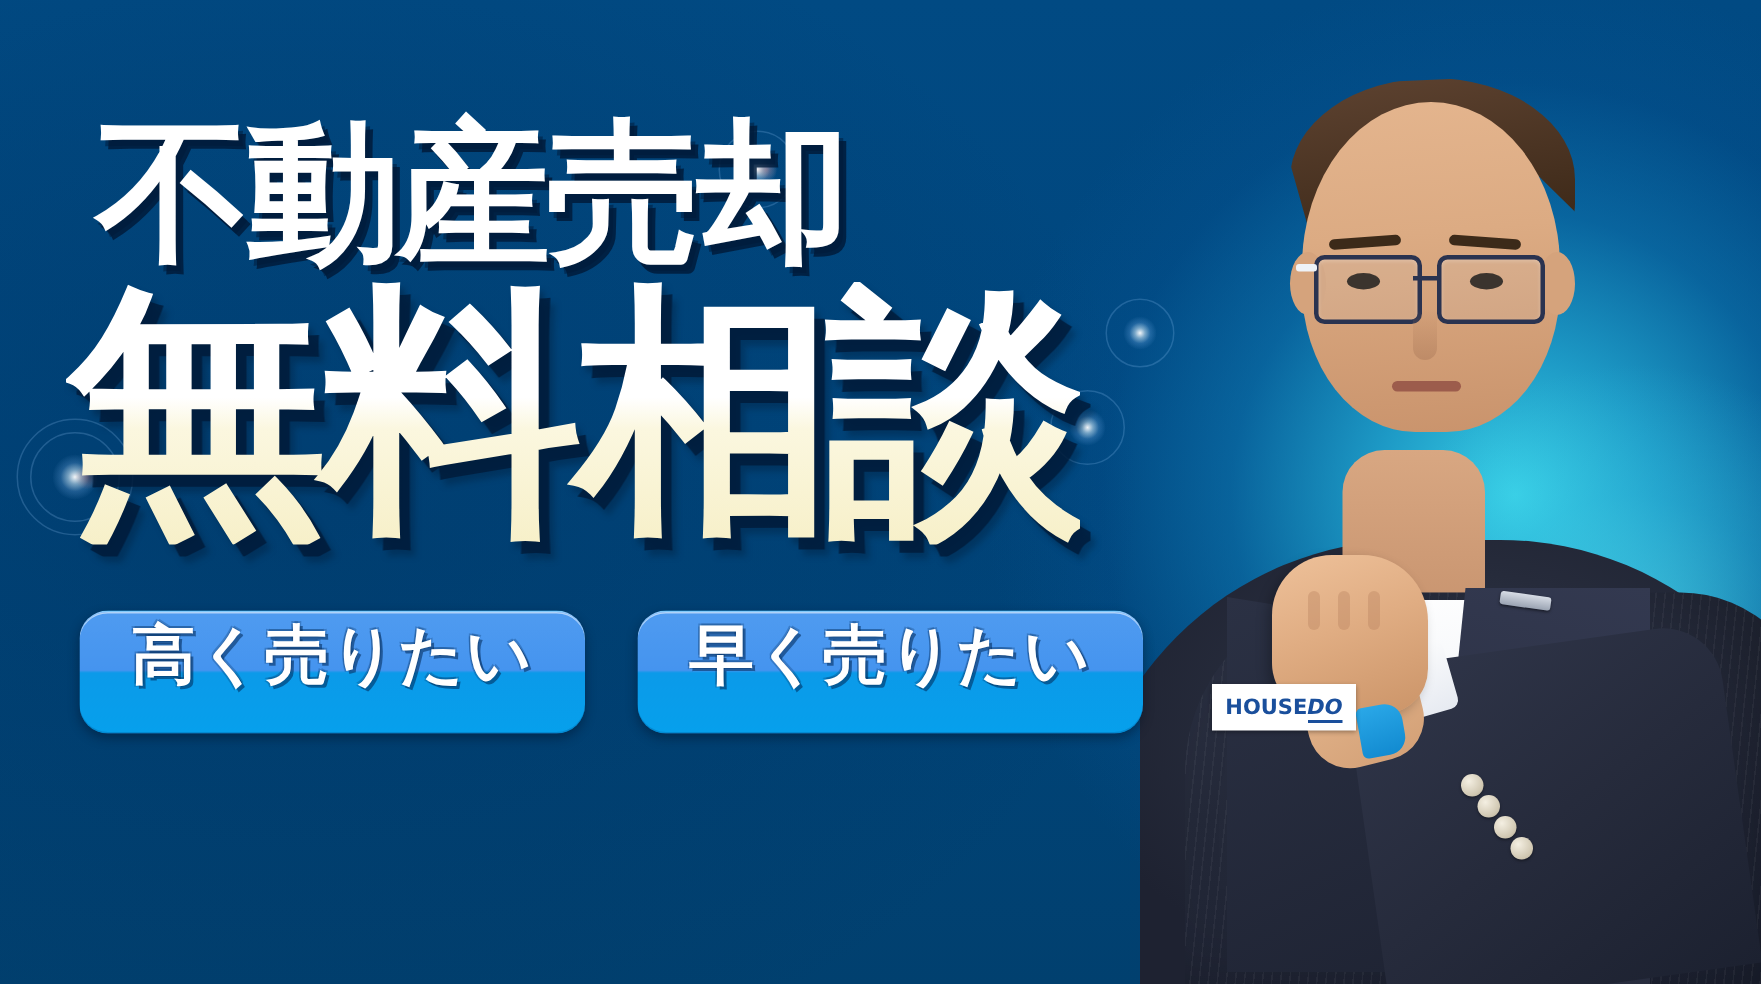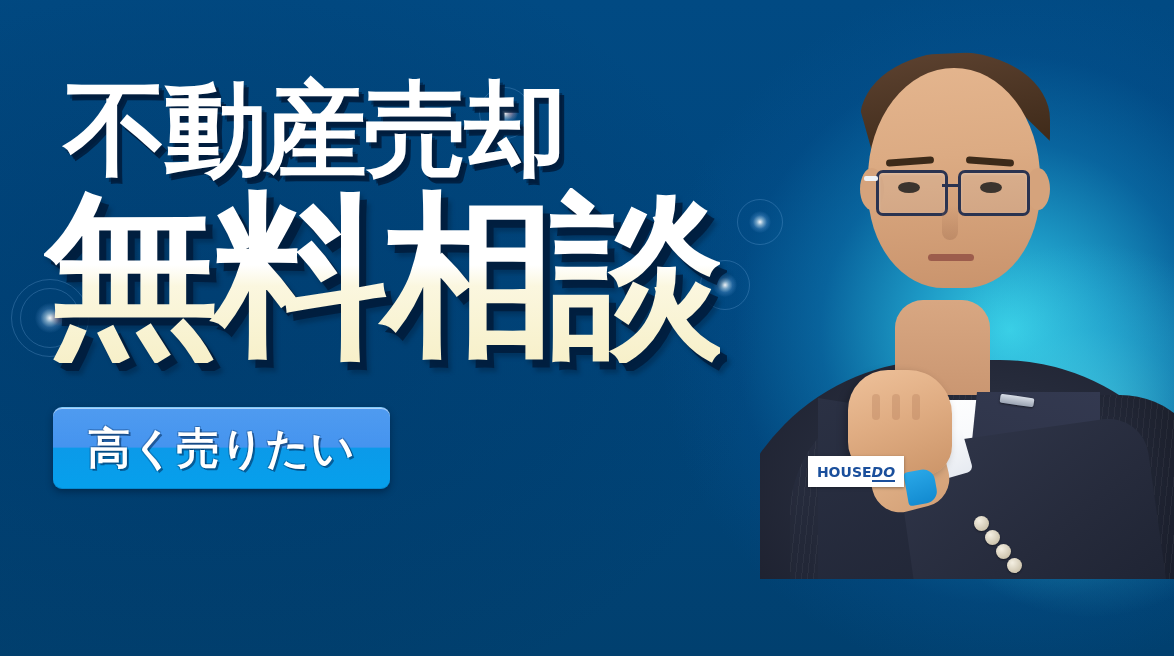--- a/index.html
+++ b/index.html
@@ -121,23 +121,23 @@
     background-clip:text;
     -webkit-text-fill-color:transparent;
     filter:drop-shadow(7px 8px 0 rgba(0,26,56,0.80))
            drop-shadow(3px 4px 2px rgba(0,22,48,0.40));
   }
 
   
   .btn{
     position:absolute;
     display:flex;
-    align-items:center;
+    align-items:flex-start;
     justify-content:center;
-    border-radius:9px;
+    border-radius:19px;
     z-index:7;
     cursor:pointer;
     background:linear-gradient(180deg,
         #4f9bf0 0%, #4594ef 48%,
         #0b9ae9 50%, #06a0ec 100%);
     box-shadow:
       0 3px 7px rgba(0,18,40,0.45),
       inset 0 1px 0 rgba(255,255,255,0.55),
       inset 0 -1px 0 rgba(0,70,130,0.25);
     border-top:1px solid rgba(170,215,255,0.75);
@@ -156,21 +156,21 @@
       -1px  1px 0 rgba(0,40,85,0.25);
   }
   #btn-high{ left:53px;  top:407px; width:337px; height:81px; }
   #btn-fast{ left:425px; top:407px; width:337px; height:81px; }
   #btn-stay{ left:237px; top:522px; width:335px; height:81px; }
 
   
   .person{
     position:absolute;
     left:760px; top:0;
-    width:414px; height:579px;
+    width:414px; height:656px;
     z-index:5;
     overflow:hidden;
   }
   .p-neck{
     position:absolute; left:135px; top:300px;
     width:95px; height:110px;
     background:linear-gradient(180deg,#d8a782 0%,#c8946f 100%);
     border-radius:28px 28px 14px 14px;
   }
   .p-shoulders{
@@ -472,14 +472,17 @@
   <div class="headline">
     <div class="line1">
       <span class="seg yellow">不動産</span><span class="seg white">売却</span>
     </div>
     <div class="line2">無料相談</div>
   </div>
 
   <div class="btn" id="btn-high">
     <span class="lbl">高く売りたい</span>
   </div>
+  <div class="btn" id="btn-fast">
+    <span class="lbl">早く売りたい</span>
+  </div>
 
 </div>
 
 </body></html>

